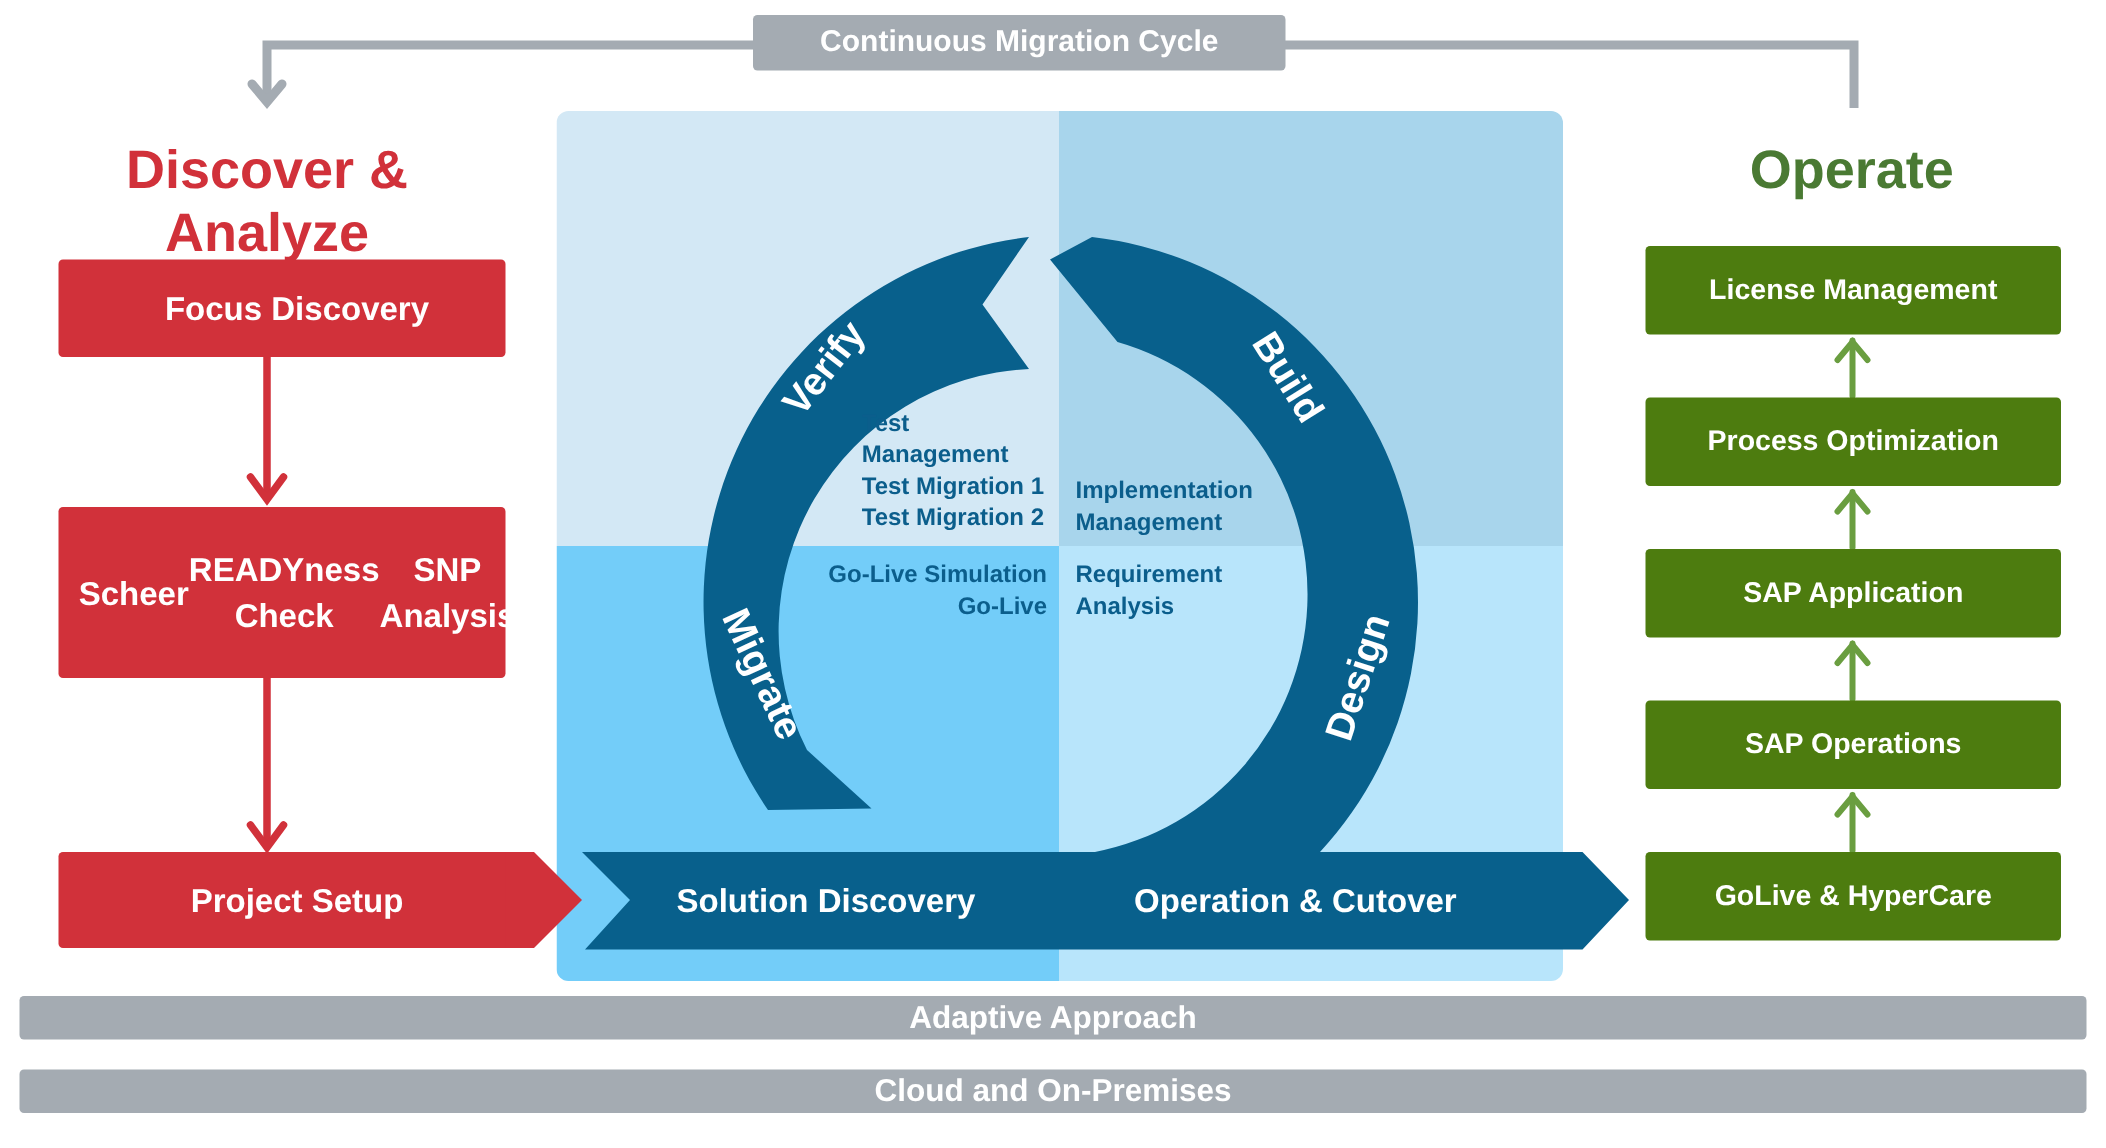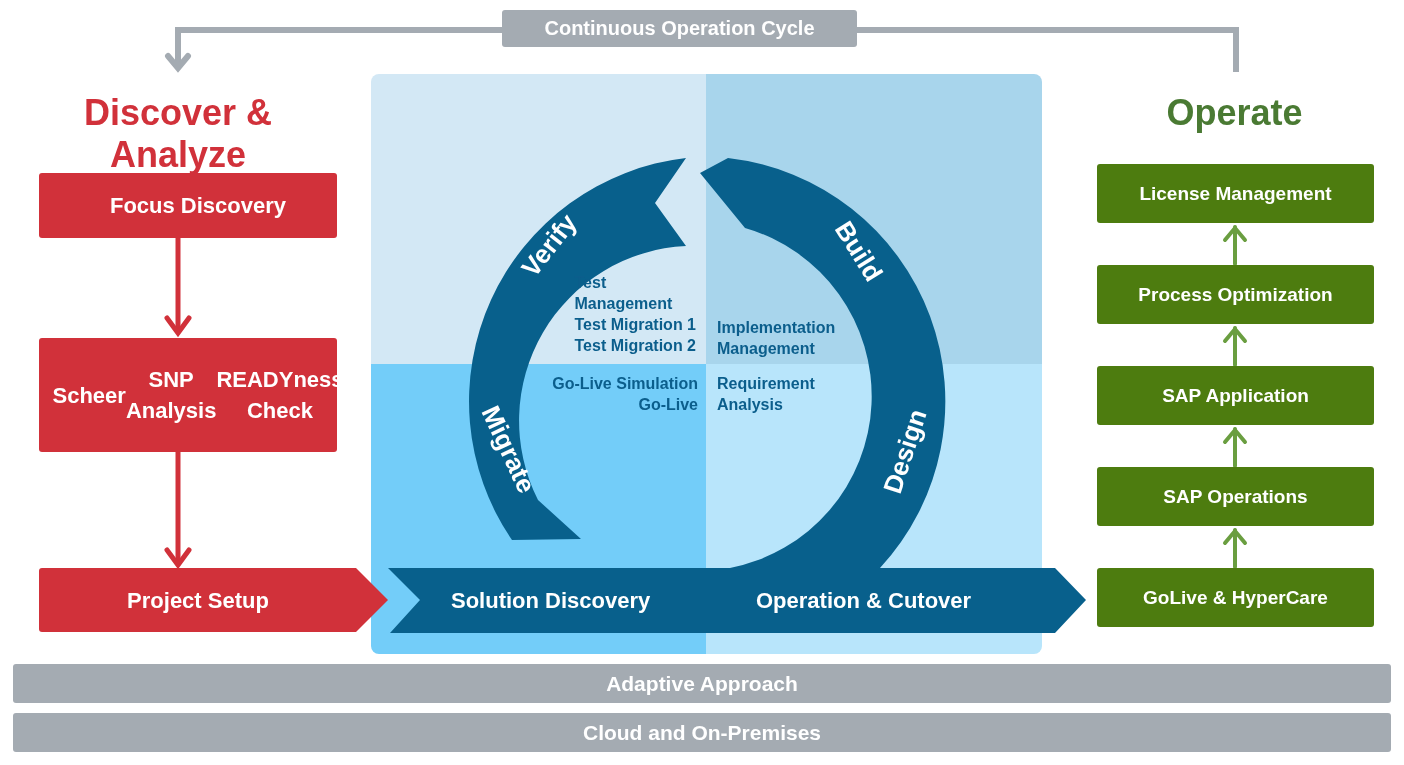--- a/index.html
+++ b/index.html
@@ -6,21 +6,21 @@
   body{width:1404px;height:765px;position:relative;overflow:hidden;font-family:"Liberation Sans","DejaVu Sans",sans-serif;}
   .abs{position:absolute;}
   .panel{position:absolute;border-radius:8px;}
   #panel-discover{left:13px;top:74px;width:330px;height:580px;background:#f5d6d8;}
   #panel-operate{left:1078px;top:74px;width:313px;height:580px;background:#e2eedb;}
   .panel-title{position:absolute;left:0;right:0;text-align:center;font-size:36px;font-weight:bold;}
   #discover-title{top:92px;left:13px;width:330px;color:#d1313a;}
   #operate-title{top:92px;left:1078px;width:313px;color:#4a7a33;}
   .redbox{position:absolute;background:#d1313a;color:#fff;border-radius:3px;font-weight:bold;font-size:22px;text-align:center;display:flex;align-items:center;justify-content:center;line-height:31px;padding-left:20px;}
   .greenbox{position:absolute;left:1097px;width:277px;height:59px;background:#4d7c0f;color:#fff;border-radius:3px;font-weight:bold;font-size:19px;display:flex;align-items:center;justify-content:center;}
-  .graybar{position:absolute;left:13px;width:1378px;height:39px;background:#a4abb2;color:#fff;border-radius:3px;font-weight:bold;font-size:21px;display:flex;align-items:center;justify-content:center;}
+  .graybar{position:absolute;left:13px;width:1378px;height:29px;background:#a4abb2;color:#fff;border-radius:3px;font-weight:bold;font-size:21px;display:flex;align-items:center;justify-content:center;}
   #cycle-label{position:absolute;left:502px;top:10px;width:355px;height:37px;background:#a4abb2;color:#fff;border-radius:3px;font-weight:bold;font-size:20px;display:flex;align-items:center;justify-content:center;}
   .center-text{position:absolute;color:#0b5e8c;font-weight:bold;font-size:16px;line-height:21px;}
   .arrow-label{position:absolute;color:#fff;font-weight:bold;font-size:22px;}
   svg{position:absolute;left:0;top:0;}
 </style>
 </head>
 <body>
 
 <svg width="1404" height="765">
 
@@ -70,28 +70,28 @@
     <line x1="1235" y1="365" x2="1235" y2="328"></line>
     <polyline points="1225,341 1235,329 1245,341"></polyline>
     <line x1="1235" y1="264" x2="1235" y2="227"></line>
     <polyline points="1225,240 1235,228 1245,240"></polyline>
   </g>
 </svg>
 
 <div class="panel" id="panel-discover" style="z-index:-1;"></div>
 <div class="panel" id="panel-operate" style="z-index:-1;"></div>
 
-<div id="cycle-label">Continuous Operation Cycle</div>
+<div id="cycle-label">Continuous Migration Cycle</div>
 
 <div class="abs panel-title" id="discover-title">Discover &amp; Analyze</div>
 <div class="redbox" style="left:39px;top:173px;width:278px;height:65px;">Focus Discovery</div>
 <div class="redbox" style="left:39px;top:338px;width:278px;height:114px;flex-direction:row;">
   <span>Scheer</span>
+  <span>READYness Check</span>
   <span>SNP Analysis</span>
-  <span>READYness Check</span>
 </div>
 <div class="redbox" style="left:39px;top:568px;width:278px;height:64px;border-radius:3px 0 0 3px;">Project Setup</div>
 
 <div class="arrow-label" style="left:514px;top:230px;font-size:26px;transform:rotate(-52deg);">Verify</div>
 <div class="arrow-label" style="left:826px;top:236px;font-size:26px;transform:rotate(58deg);">Build</div>
 <div class="arrow-label" style="left:462px;top:434px;font-size:26px;transform:rotate(65deg);">Migrate</div>
 <div class="arrow-label" style="left:862px;top:436px;font-size:26px;transform:rotate(-72deg);">Design</div>
 
 <div class="center-text" style="right:708px;top:272px;text-align:left;">
   <div>Test</div>

